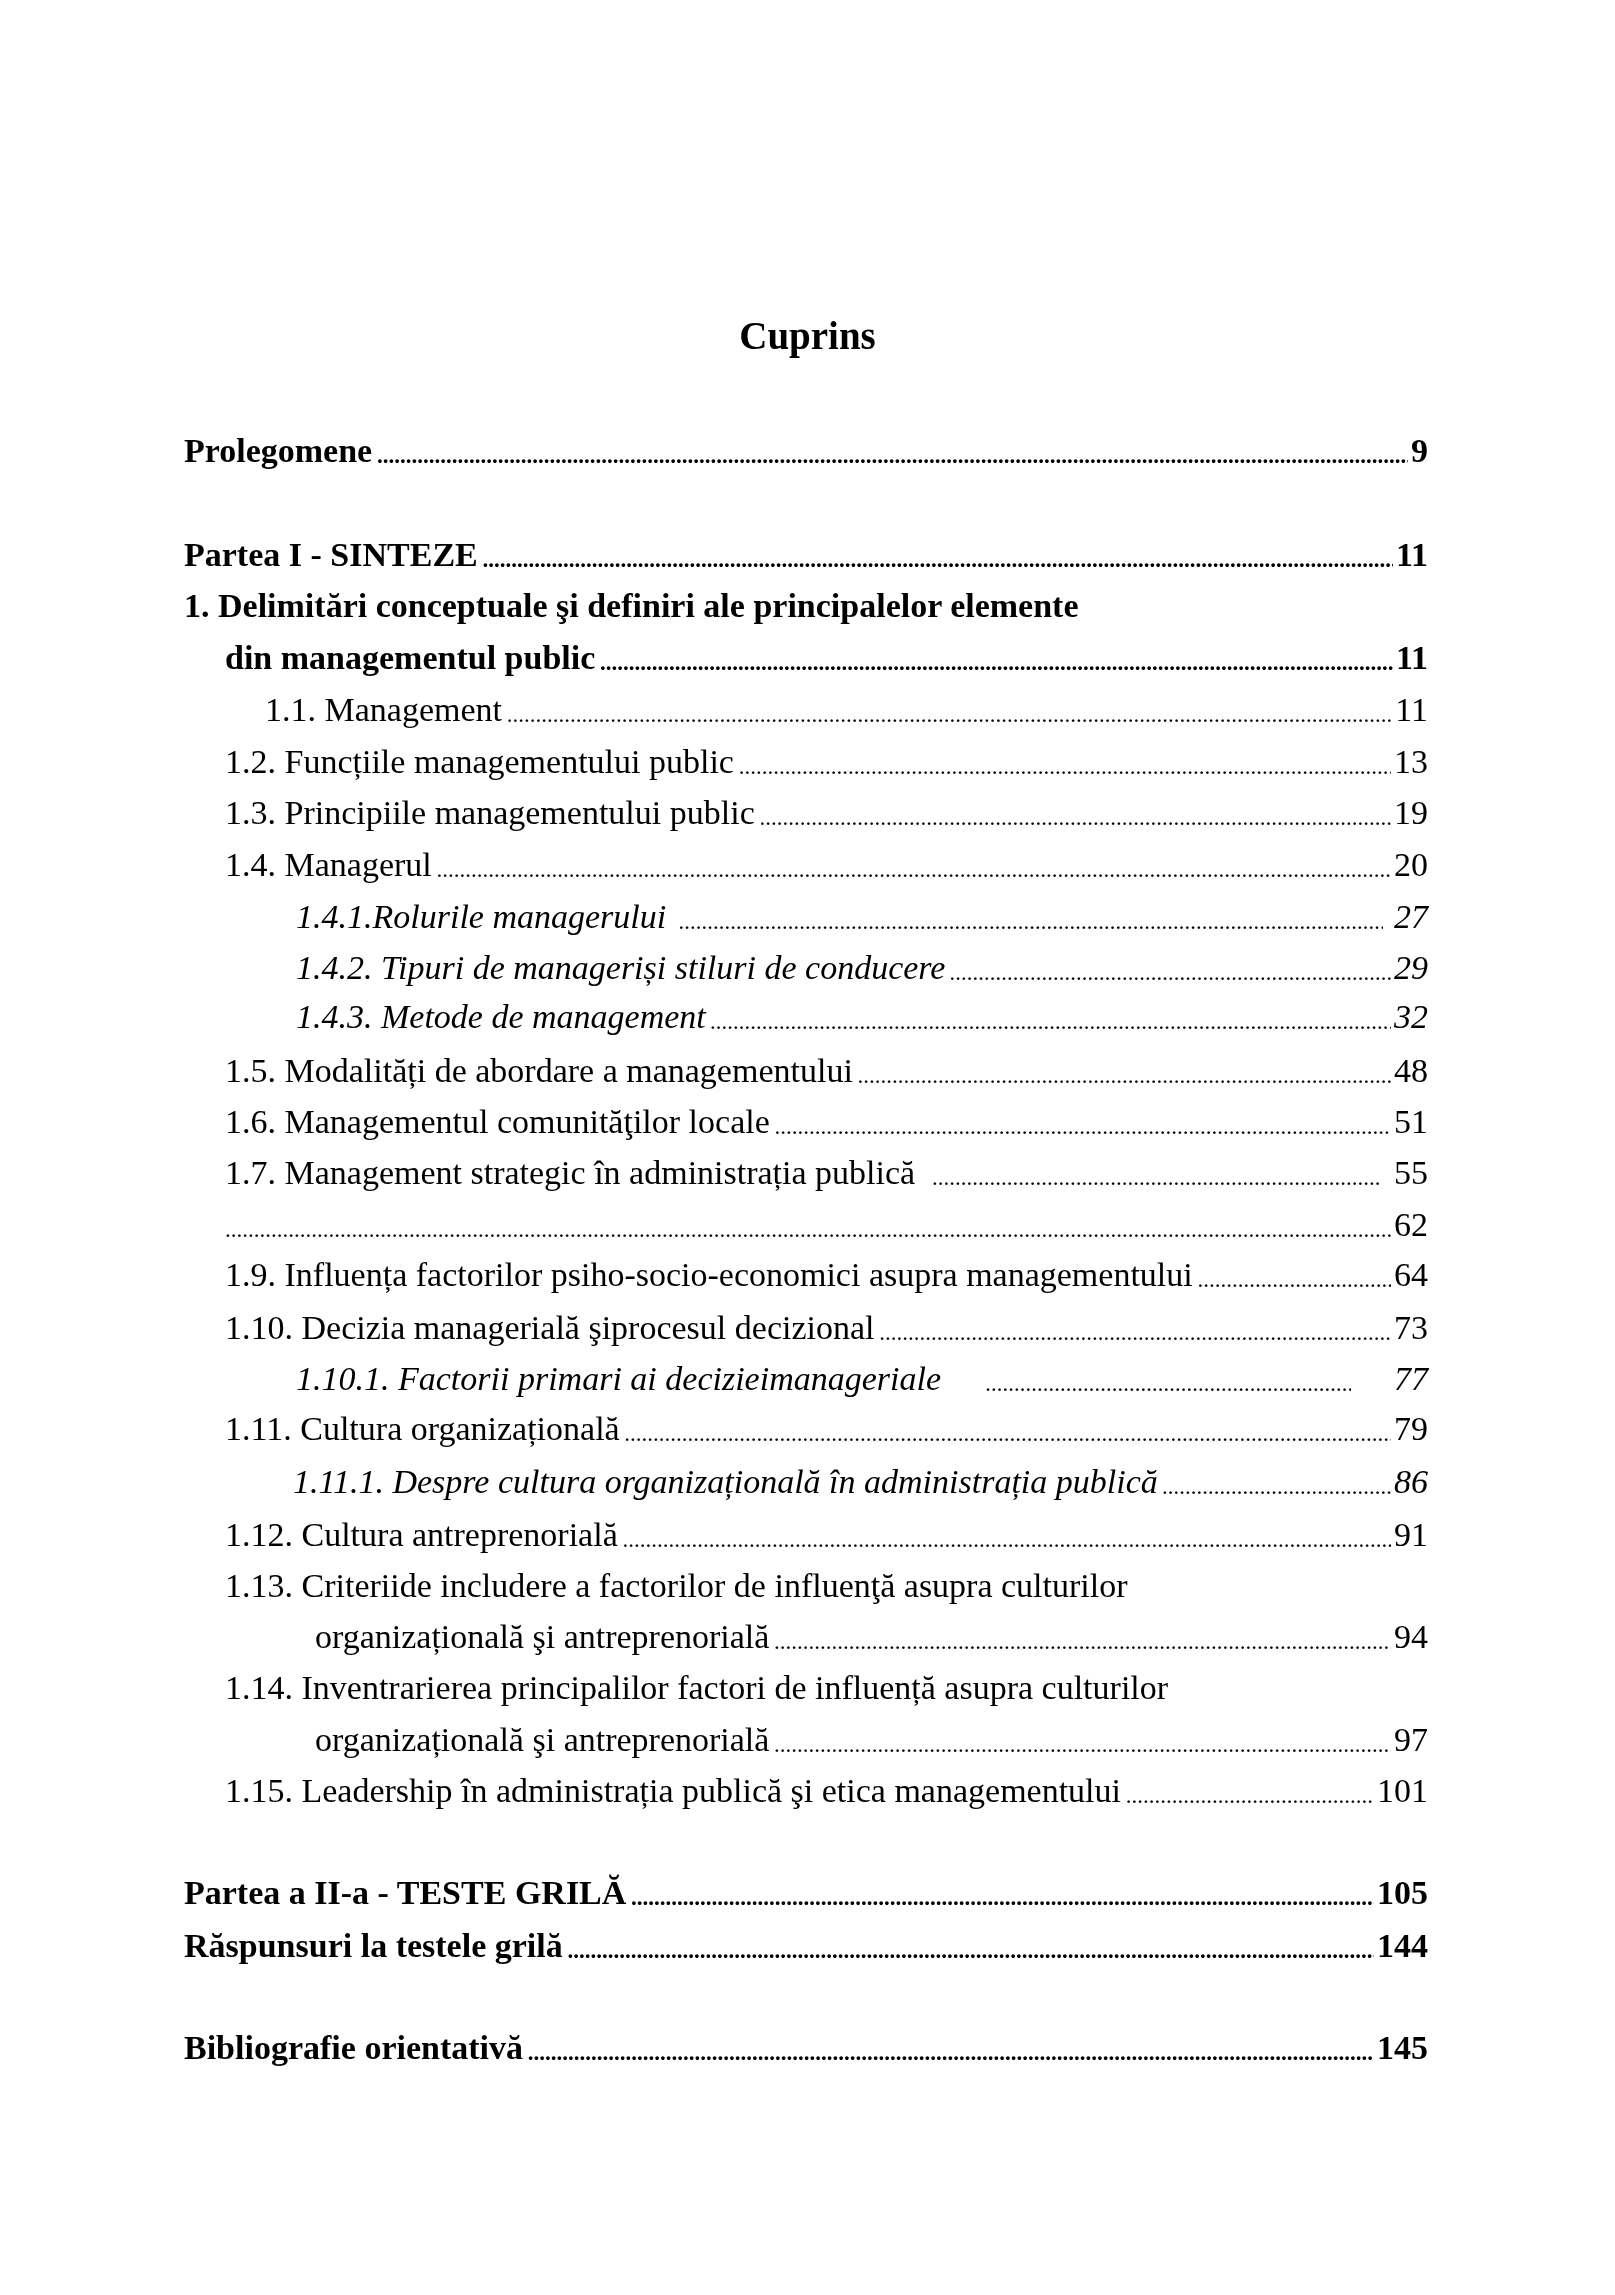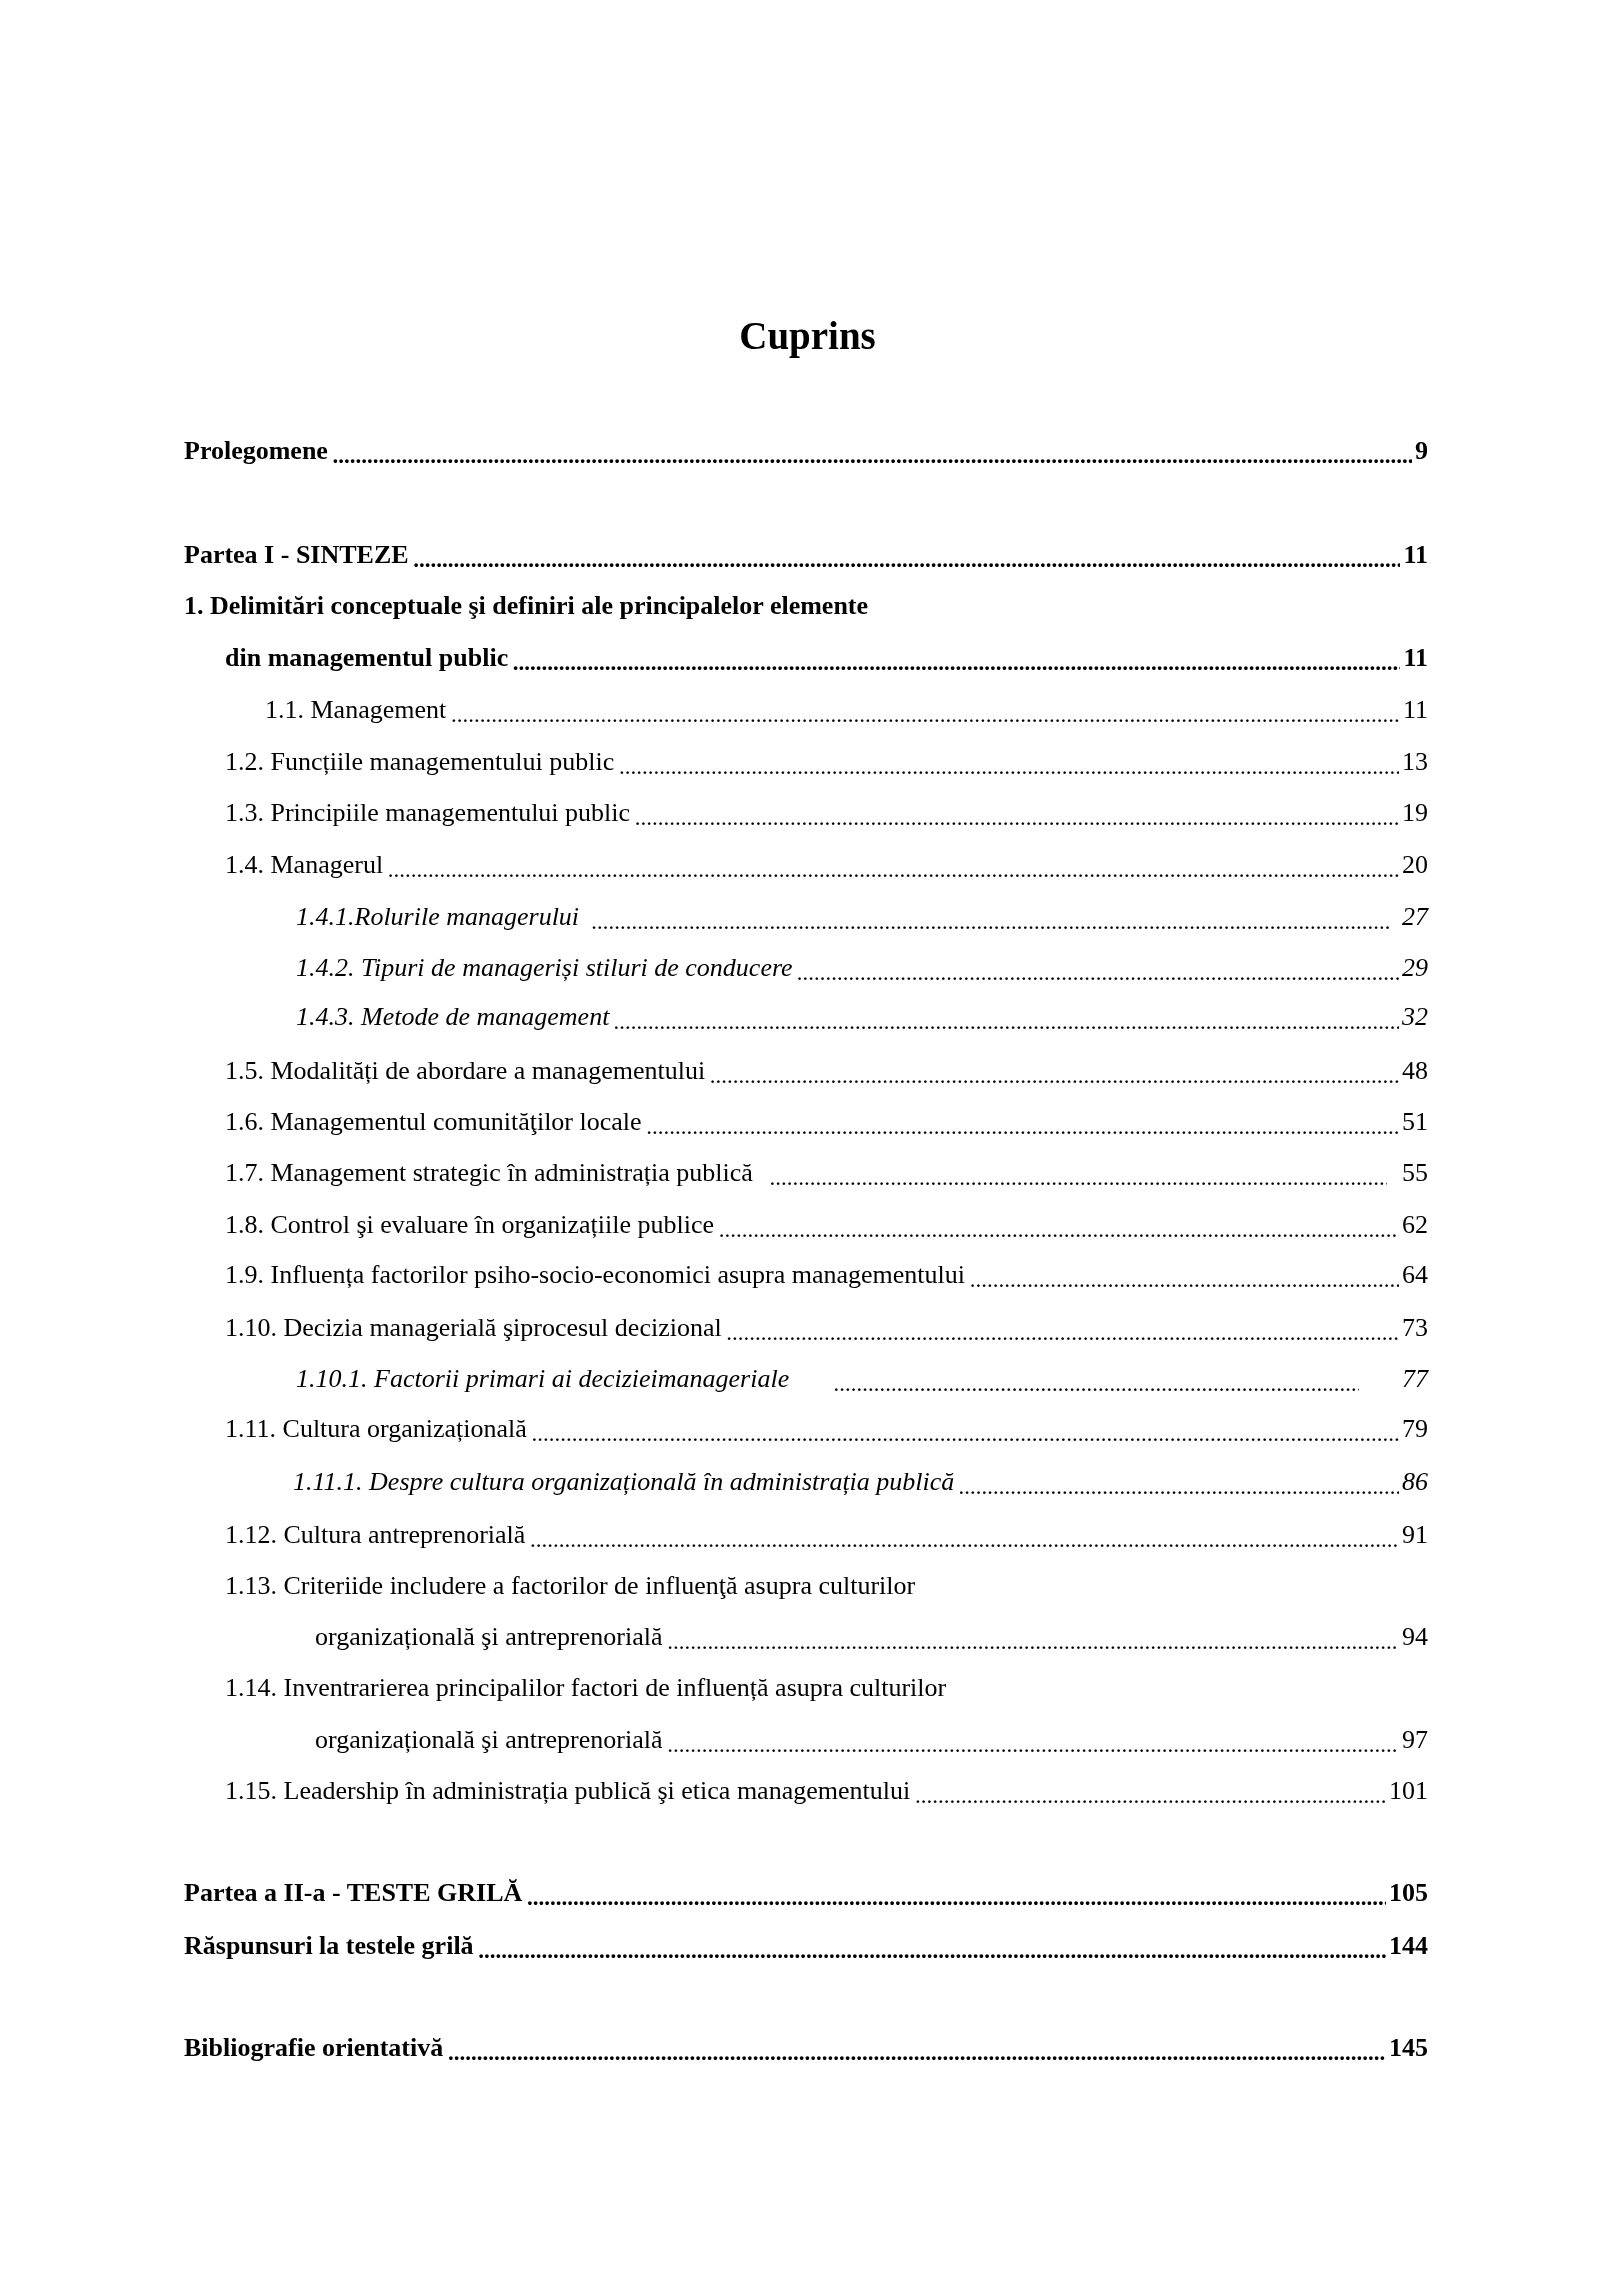--- a/index.html
+++ b/index.html
@@ -1,21 +1,21 @@
 <!DOCTYPE html>
 <html style="font-size:12.4px"><head>
 <meta charset="utf-8">
 <style>
   html, body { margin:0; padding:0; background:#ffffff; }
   body { width:1615px; height:2295px; position:relative; overflow:hidden;
          font-family:"Liberation Serif", "DejaVu Serif", serif; color:#000; }
   .title { position:absolute; top:309px; left:0; width:1615px; text-align:center;
            font-weight:bold; font-size:39px; line-height:54px; }
   .row { position:absolute; left:0; right:0; height:51px; display:flex; align-items:flex-start;
-         font-size:26px; line-height:51px; white-space:nowrap; }
+         font-size:34px; line-height:51px; white-space:nowrap; }
   .row .lbl { flex:0 0 auto; padding-right:4.7px; }
   .row .dots { flex:1 1 auto; overflow:hidden; position:relative; height:51px; }
   .row .dots::before { content:"................................................................................................................................................................................................................................................................................................................................";
            position:absolute; left:0; bottom:9.3px; letter-spacing:0px; font-size:23px; line-height:23px; white-space:nowrap; }
   .row .pg { flex:0 0 auto; padding-left:3.1px; }
   .b { font-weight:bold; }
   .i { font-style:italic; }
 </style>
 </head>
 <body>
@@ -85,21 +85,20 @@
       <span class="lbl">1.6. Managementul comunităţilor locale</span>
       <span class="dots"></span>
       <span class="pg">51</span>
     </div>
     <div class="row " style="top: 1147px; left: 225px; right: 187px; gap: 12px;">
       <span class="lbl">1.7. Management strategic în administrația publică</span>
       <span class="dots"></span>
       <span class="pg">55</span>
     </div>
     <div class="row " style="top: 1199px; left: 225px; right: 187px;">
-      <span class="lbl">1.8. Control şi evaluare în organizațiile publice</span>
       <span class="dots"></span>
       <span class="pg">62</span>
     </div>
     <div class="row " style="top: 1249px; left: 225px; right: 187px;">
       <span class="lbl">1.9. Influența factorilor psiho-socio-economici asupra managementului</span>
       <span class="dots"></span>
       <span class="pg">64</span>
     </div>
     <div class="row " style="top: 1302px; left: 225px; right: 187px;">
       <span class="lbl">1.10. Decizia managerială şiprocesul decizional</span>

